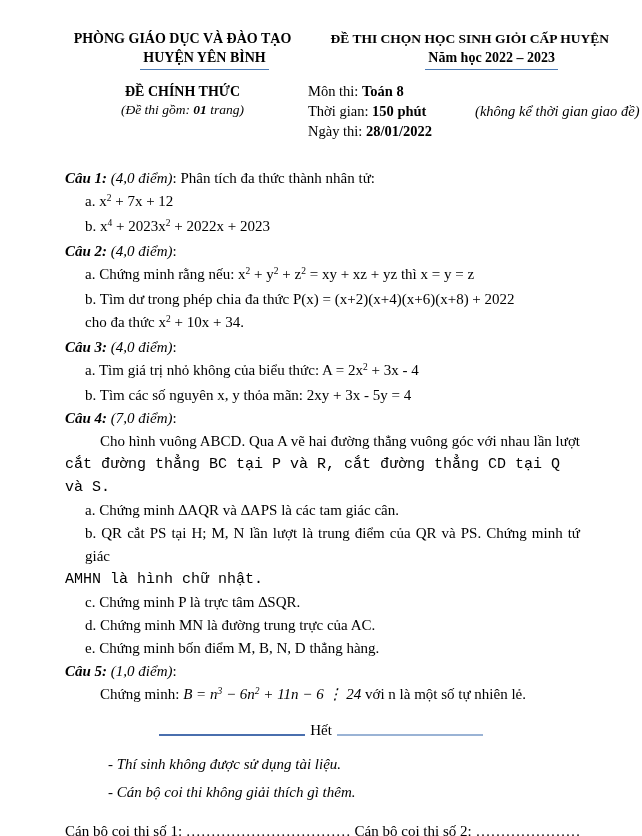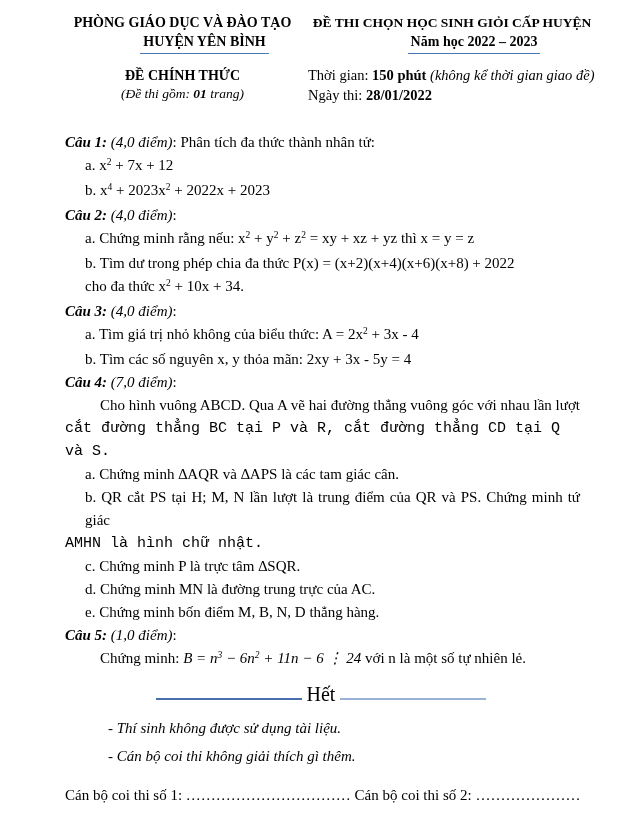--- a/index.html
+++ b/index.html
@@ -9,55 +9,55 @@
     --ink:#000000;
   }
   html,body{margin:0;padding:0;background:#ffffff;}
   .page{
     width:642px;height:836px;box-sizing:border-box;overflow:hidden;
     background:#ffffff;color:var(--ink);
     font-family:"Liberation Serif","DejaVu Serif",serif;
     position:relative;
   }
   
-  .header{display:flex;padding:14px 38px 0 65px;font-family:Liberation Serif, serif;}
+  .header{display:flex;padding:30px 38px 0 65px;font-family:Liberation Serif, serif;}
   .header-left{width:235px;text-align:center;flex:0 0 auto;}
   .header-right{flex:1 1 auto;text-align:center;}
   .org1,.official,.title{font-weight:bold;font-size:14px;line-height:18px;white-space:nowrap;}
   .title{font-size:13.5px;}
   .org2-wrap,.year-wrap{line-height:18px;}
   .org2,.year{
     display:inline-block;font-weight:bold;font-size:14px;
     border-bottom:1.6px solid var(--accent);padding:0 3px 2px 3px;white-space:nowrap;margin-left:44px;
   }
   .official{margin-top:13px;}
   .pages-note{font-style:italic;font-size:13.5px;line-height:17px;}
   .pages-note .bi{font-weight:bold;}
   .details{text-align:left;margin-top:11px;padding-left:8px;font-size:14.5px;line-height:20px;white-space:nowrap;}
   .details b{font-weight:bold;}
-  .details i{font-style:italic;}
+  .details i{font-style:italic;margin-left:45px;}
   
   .body{padding:0 62px 0 65px;margin-top:26px;font-size:15px;}
   .line{line-height:23px;}
   .q-heading{padding-left:0;}
   .item{padding-left:20px;}
   .para{padding-left:0;font-family:Liberation Mono, monospace;}
   .para-first{padding-left:35px;}
   .jst{text-align:justify;text-align-last:justify;}
   .s-b{font-weight:bold;font-style:italic;}
   .s-i{font-style:italic;}
   .s-m{font-family:"Liberation Serif","DejaVu Serif",serif;}
   .s-mi{font-style:italic;}
   .s-sup,.s-supi{font-size:9.5px;position:relative;top:-5px;}
   .s-supi{font-style:italic;}
   
   .divider{display:flex;align-items:flex-end;justify-content:center;margin-top:12px;}
   .dline{display:inline-block;width:146px;border-top:2px solid var(--divider-left);margin:0 5px 4px 5px;}
   .dright{border-top-color:var(--divider-right);}
-  .het{font-size:20px;line-height:20px;}
+  .het{font-size:15px;line-height:20px;}
   .notes{padding-left:108px;margin-top:10px;font-style:italic;font-size:15px;line-height:28px;}
   .fields{padding:0 58px 0 65px;margin-top:8px;font-size:15px;line-height:34px;white-space:nowrap;}
 </style>
 </head>
 <body>
 
 <div class="page">
 
   <div class="header">
     <div class="header-left">
@@ -69,20 +69,21 @@
       <div class="pages-note">
         <span>(Đề thi gồm: </span><span class="bi">01</span><span> trang)</span>
       </div>
     </div>
     <div class="header-right">
       <div class="title">ĐỀ THI CHỌN HỌC SINH GIỎI CẤP HUYỆN</div>
       <div class="year-wrap">
         <span class="year">Năm học 2022 – 2023</span>
       </div>
       <div class="details">
+        <div><span>Môn thi: </span><b>Toán 8</b></div>
         <div><span>Thời gian: </span><b>150 phút</b><i> (không kể thời gian giao đề)</i></div>
         <div><span>Ngày thi: </span><b>28/01/2022</b></div>
       </div>
     </div>
   </div>
 
   <div class="body" id="exam-body">
       <div class="line q-heading"><span class="s-b">Câu 1: </span><span class="s-i">(4,0 điểm)</span><span class="s-n">: Phân tích đa thức thành nhân tử:</span></div>
       <div class="line item"><span class="s-n">a.  </span><span class="s-m">x</span><span class="s-sup">2</span><span class="s-m"> + 7x + 12</span></div>
       <div class="line item"><span class="s-n">b.  </span><span class="s-m">x</span><span class="s-sup">4</span><span class="s-m"> + 2023x</span><span class="s-sup">2</span><span class="s-m"> + 2022x + 2023</span></div>

